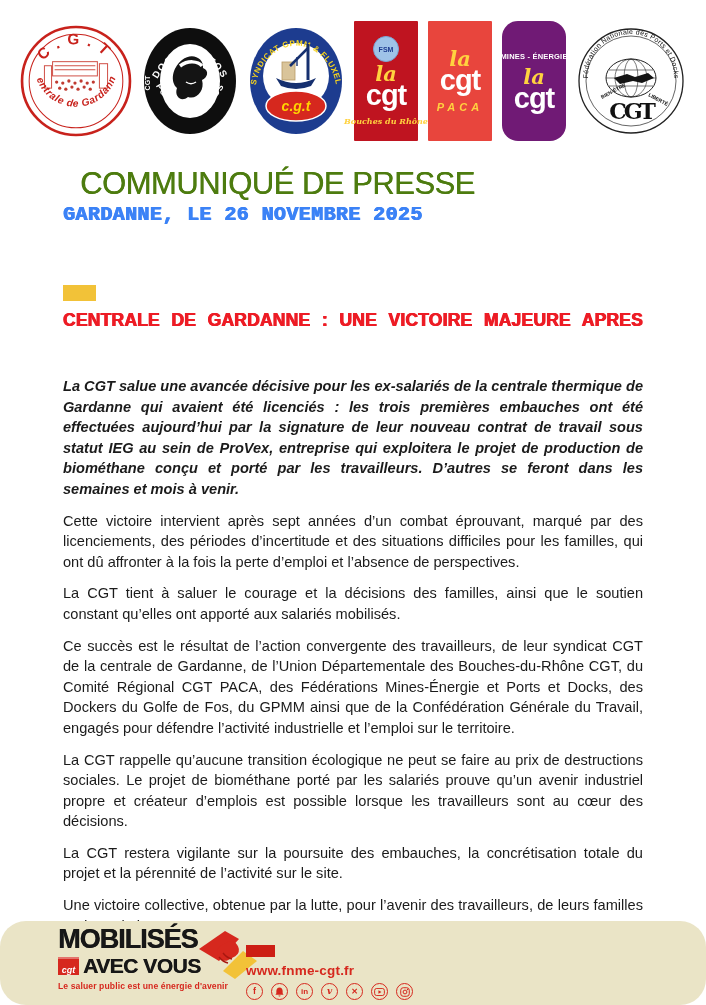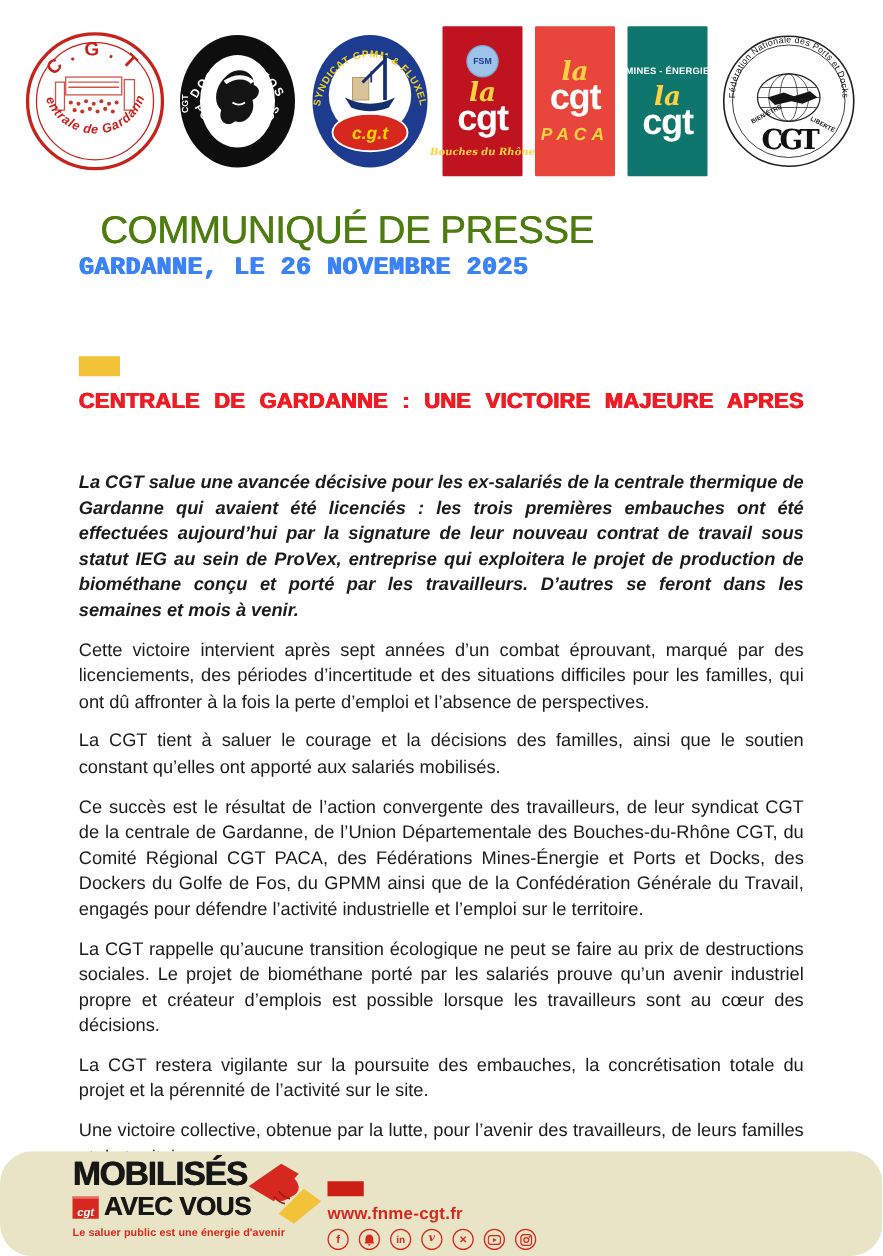--- a/index.html
+++ b/index.html
@@ -13,31 +13,31 @@
     position:absolute;top:22px;left:20px;width:666px;height:118px;
     display:flex;align-items:center;justify-content:space-between;
   }
   .logo-item{flex:0 0 auto;display:flex;align-items:center;justify-content:center;}
   .logo-rect{
     width:64px;height:120px;display:flex;flex-direction:column;
     align-items:center;justify-content:center;color:#fff;border-radius:1px;
   }
   .lr-bdr{background:#bf1420;}
   .lr-paca{background:#e8453d;}
-  .lr-mines{background:#0f766e;}
+  .lr-mines{background:#701a75;border-radius:16px;}
   .script-la{
     font-family:"DejaVu Serif",serif;font-style:italic;font-weight:bold;
     color:#ffd23f;font-size:21px;line-height:16px;margin-top:2px;
   }
   .acro-cgt{font-weight:bold;font-size:29px;line-height:26px;letter-spacing:-1px;color:#fff;}
   .region-script{
     font-family:"DejaVu Serif",serif;font-style:italic;font-weight:bold;
     color:#ffd23f;font-size:8px;margin-top:8px;white-space:nowrap;
   }
-  .region-paca{font-style:italic;color:#ffd23f;font-size:14px;letter-spacing:4px;margin-top:8px;font-weight:bold;}
+  .region-paca{font-style:italic;color:#ffd23f;font-size:11px;letter-spacing:4px;margin-top:8px;font-weight:bold;}
   .sector-top{font-size:7.5px;font-weight:bold;letter-spacing:0.2px;margin-bottom:6px;white-space:nowrap;}
   .fsm-globe{
     width:24px;height:24px;border-radius:50%;background:#9fc3e8;margin-bottom:2px;
     display:flex;align-items:center;justify-content:center;
     font-size:7px;font-weight:bold;color:#1d3c8f;border:1px solid #7aa7d6;
   }
 
   
   .press-title{
     position:absolute;left:80px;top:166px;
@@ -87,21 +87,21 @@
   .cgt-badge{
     width:21px;height:18px;background:#d6281e;color:#fff;
     display:flex;align-items:flex-end;justify-content:center;
     font-size:9px;font-weight:bold;font-style:italic;line-height:10px;
     box-shadow:inset 0 2px 0 rgba(255,255,255,0.35);
   }
   .avec-vous{color:#171717;font-size:21px;font-weight:bold;letter-spacing:-0.5px;
     text-shadow:0.4px 0 currentColor;}
   .tagline{color:#d6281e;font-size:8.6px;font-weight:bold;margin-top:3px;letter-spacing:0.1px;}
   .handshake{position:absolute;left:195px;top:6px;}
-  .web-block{position:absolute;left:262px;top:24px;}
+  .web-block{position:absolute;left:246px;top:24px;}
   .red-bar{width:29px;height:12px;background:#cd1e14;}
   .website{color:#d6281e;font-size:13.5px;font-weight:bold;margin-top:6px;letter-spacing:0.2px;}
   .social-row{display:flex;gap:8px;margin-top:5px;align-items:center;}
   .social-icon{
     width:17px;height:17px;border-radius:50%;border:1.6px solid #d6281e;
     color:#d6281e;display:flex;align-items:center;justify-content:center;
     font-size:9px;font-weight:bold;box-sizing:border-box;line-height:1;
   }
   .social-icon svg{display:block;}
 </style>

